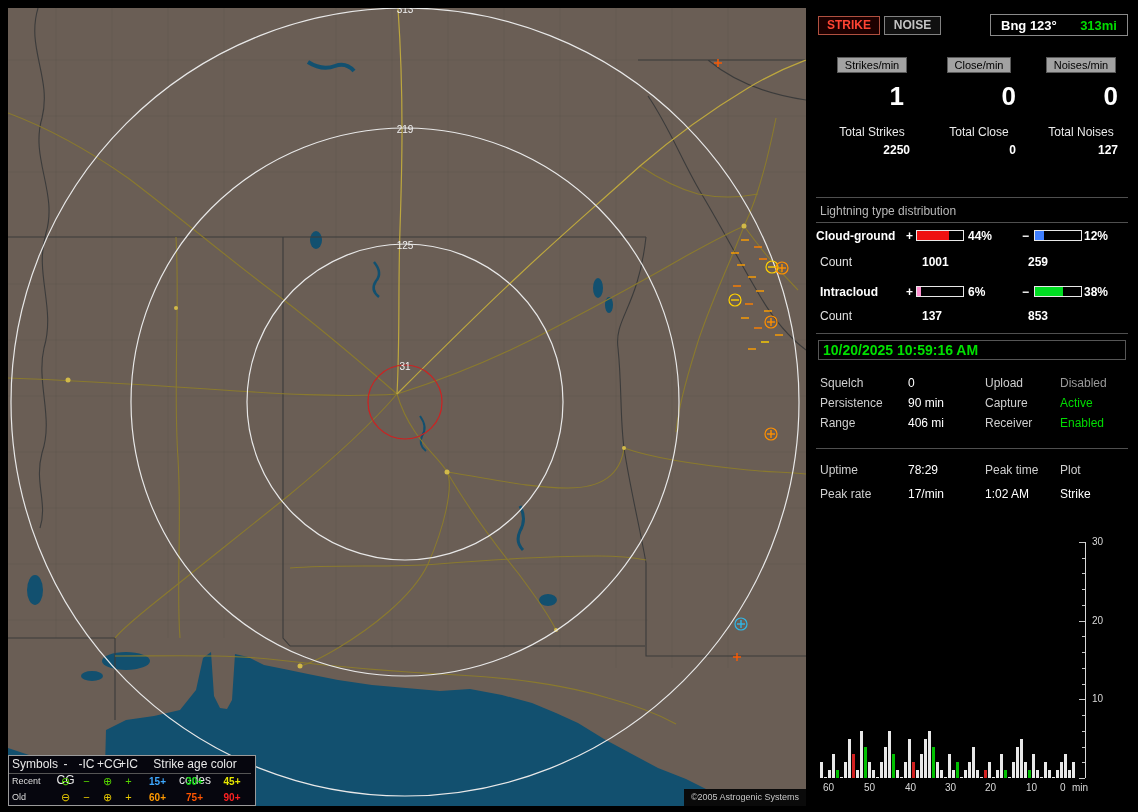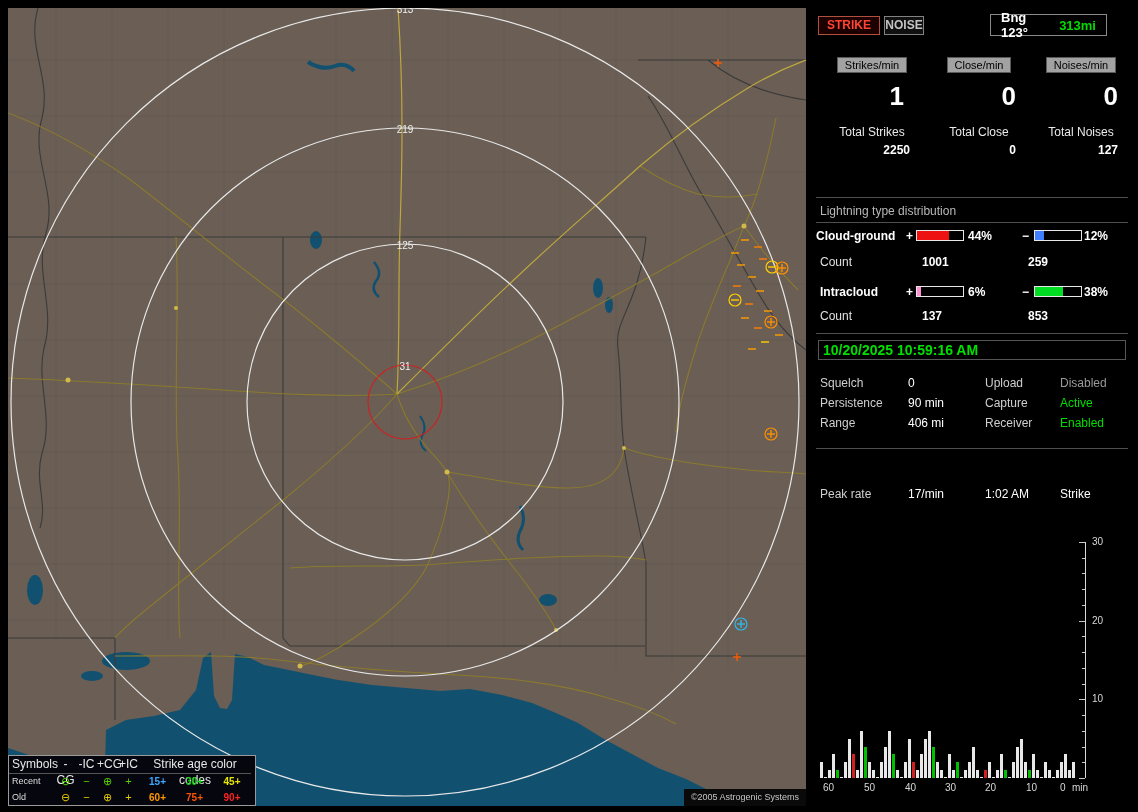--- a/index.html
+++ b/index.html
@@ -203,22 +203,22 @@
     <div class="age" style="color: rgb(255, 153, 0);">60+</div>
     <div class="age" style="color: rgb(255, 85, 0);">75+</div>
     <div class="age" style="color: rgb(255, 34, 34);">90+</div>
   </div>
 
   <div id="copyright">©2005 Astrogenic Systems</div>
 </div>
 
 <div id="panel">
   <div class="btn strike" style="left:4px;top:8px;width:62px">STRIKE</div>
-  <div class="btn noise" style="left:70px;top:8px;width:40px">NOISE</div>
-  <div id="bng-box" style="left:176px;top:6px;width:117px">
+  <div class="btn noise" style="left:70px;top:8px;width:57px">NOISE</div>
+  <div id="bng-box" style="left:176px;top:6px;width:138px">
     <span>Bng 123°</span>
     <span class="grn">313mi</span>
   </div>
 
   <div id="rates">
     <div class="rcol">
       <span class="chip">Strikes/min</span>
       <div class="big" style="padding-right:22px">1</div>
       <div class="tlabel">Total Strikes</div>
       <div class="tval" style="padding-right:16px">2250</div>
@@ -291,20 +291,26 @@
   </div>
   <div class="prow" style="top:408px">
     <span class="c1 lbl">Range</span>
     <span class="c2 val">406 mi</span>
     <span class="c3 lbl">Receiver</span>
     <span class="c4" style="color: rgb(0, 221, 0);">Enabled</span>
   </div>
 
   <div class="hr" style="top:440px"></div>
 
+  <div class="prow" style="top:455px">
+    <span class="c1 lbl">Uptime</span>
+    <span class="c2 val">78:29</span>
+    <span class="c3 lbl">Peak time</span>
+    <span class="c4 lbl">Plot</span>
+  </div>
   <div class="prow" style="top:479px">
     <span class="c1 lbl">Peak rate</span>
     <span class="c2 val">17/min</span>
     <span class="c3 val">1:02 AM</span>
     <span class="c4 val">Strike</span>
   </div>
 
   <div id="trend">
     <div id="yaxis"></div>
     <div id="bars">

